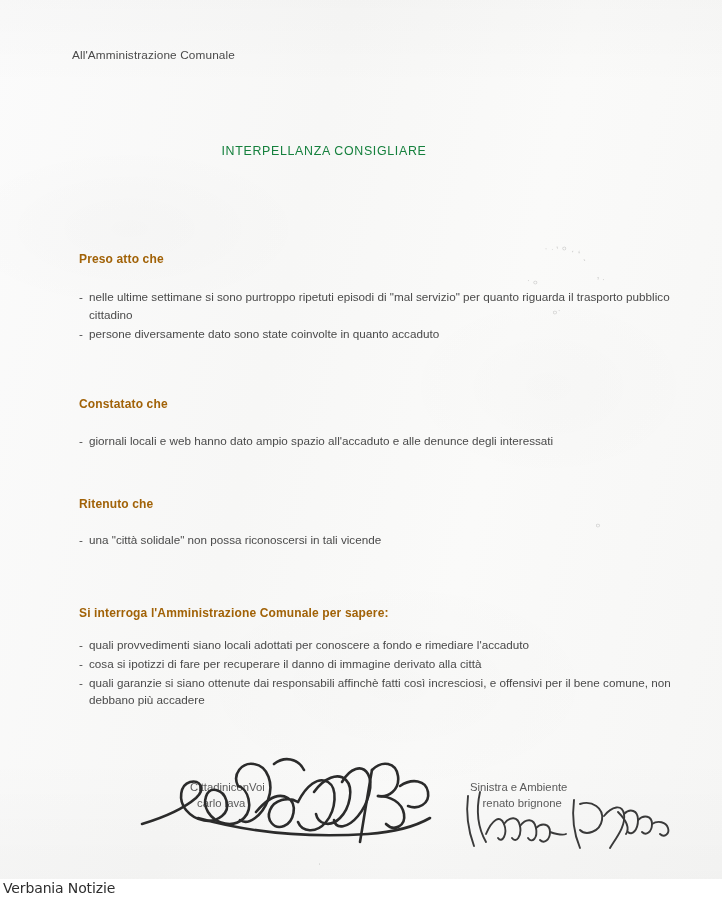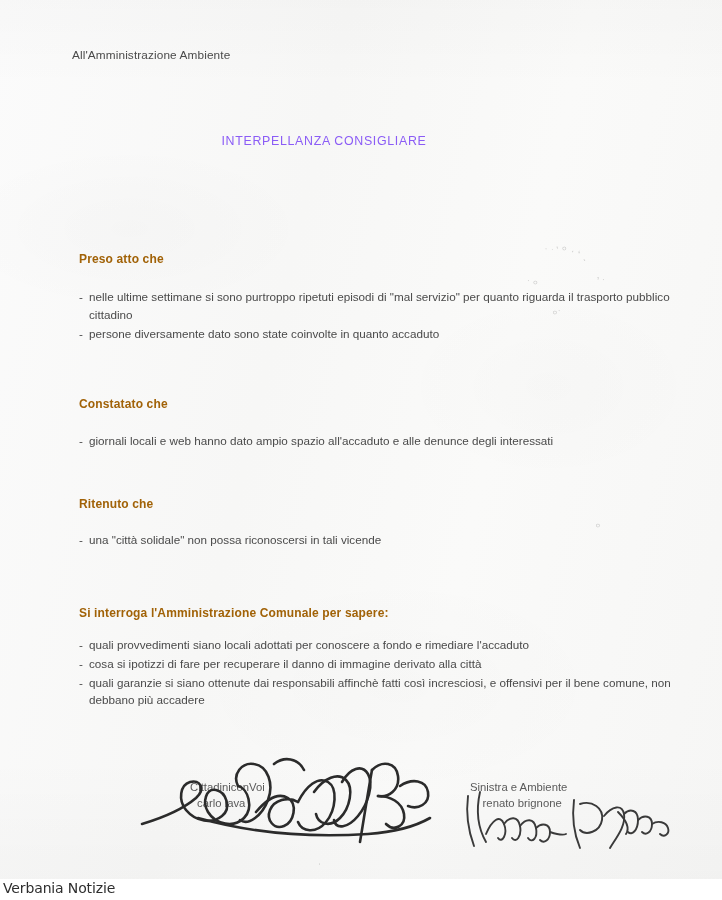--- a/index.html
+++ b/index.html
@@ -52,26 +52,26 @@
 
   .addressee {
     left: 72px;
     top: 12px;
     font-size: 11.8px;
     line-height: 1.5;
   }
 
   .doc-title {
     left: 0;
-    top: 133px;
+    top: 143px;
     width: 648px;
     text-align: center;
     font-size: 12.4px;
     letter-spacing: 0.055em;
-    color: #8b5cf6;
+    color: #15803d;
   }
 
   .section-heading {
     left: 79px;
     font-weight: bold;
     font-size: 12px;
     color: #a16207;
     letter-spacing: 0.012em;
   }
 
@@ -142,21 +142,21 @@
   }
 </style>
 </head>
 <body>
 
 <div class="page">
 
   <div class="scan"></div>
 
   <div class="doc-text addressee">
-    <div>All'Amministrazione Ambiente</div>
+    <div>All'Amministrazione Comunale</div>
   </div>
 
   <div class="doc-text doc-title">INTERPELLANZA CONSIGLIARE</div>
 
   <div class="speckle" style="left:545px; top:242px; transform:rotate(-12deg);">˙ ˑ ' ⸰ ˏ</div>
   <div class="speckle" style="left:578px; top:250px;">ʻ ˎ</div>
   <div class="speckle" style="left:527px; top:275px;">ˑ ⸰</div>
   <div class="speckle" style="left:597px; top:276px;">ʼ ˑ</div>
   <div class="speckle" style="left:552px; top:305px;">⸰ˑ</div>
   <div class="speckle" style="left:595px; top:518px;">⸰</div>

